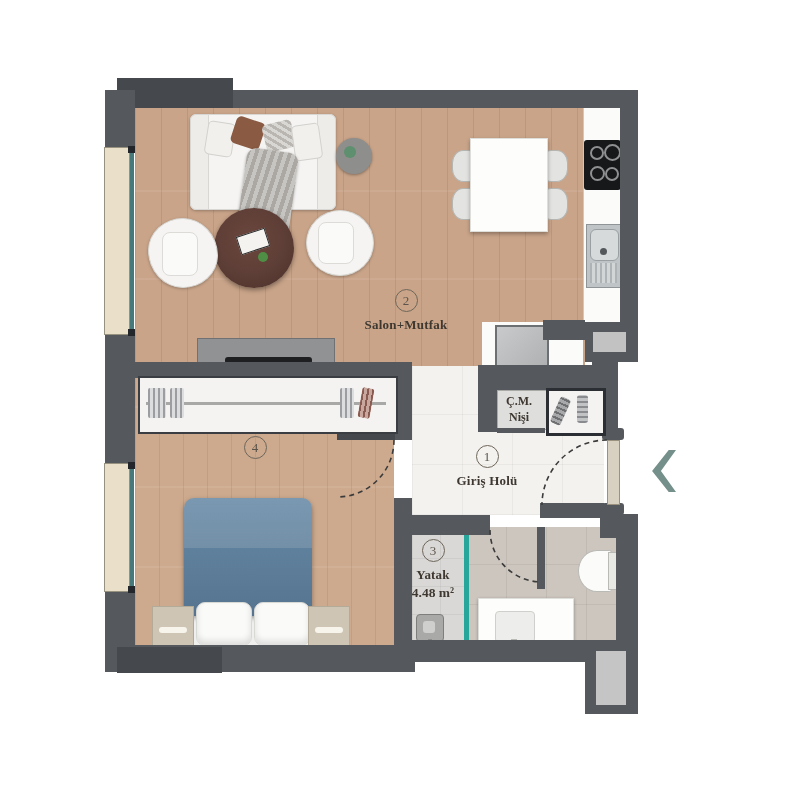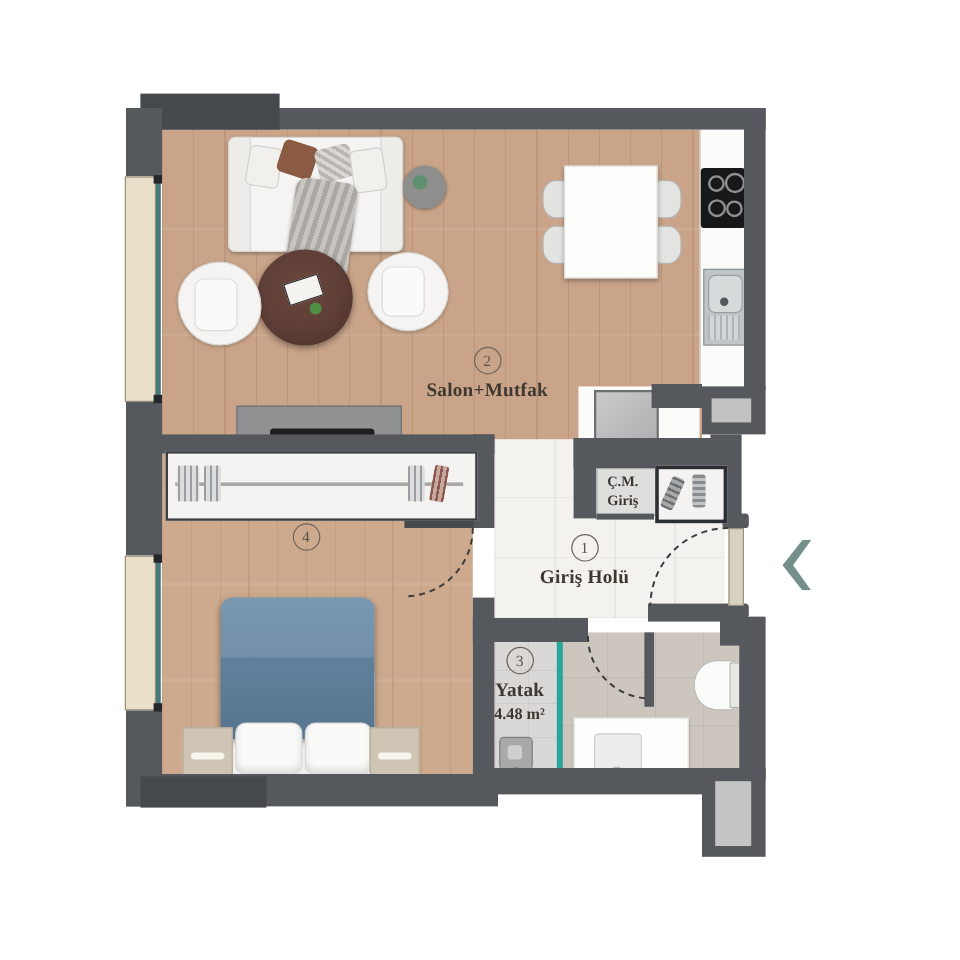--- a/index.html
+++ b/index.html
@@ -40,21 +40,21 @@
   .white-soft{background:#F5F4F2;border:1px solid #d8d7d3;box-shadow:0 1px 3px rgba(0,0,0,.25);}
   .round{border-radius:50%;}
   .garment{position:absolute;width:11px;height:28px;border-radius:3px;
            background:repeating-linear-gradient(0deg,#898b8e 0 2px,#c2c3c5 2px 5px);}
   .hanger{position:absolute;width:18px;height:30px;border-radius:2px;
           background:repeating-linear-gradient(90deg,#9b9da0 0 2px,#dcddde 2px 5px);}
   
   .room-label{position:absolute;z-index:6;text-align:center;color:#3E3831;}
   .num-circle{width:21px;height:21px;line-height:21px;margin:0 auto 5px auto;
               border:1.5px solid #6E665A;border-radius:50%;font-size:13px;color:#5C544A;}
-  .room-name{font-weight:bold;font-size:16px;letter-spacing:.2px;}
+  .room-name{font-weight:bold;font-size:13px;letter-spacing:.2px;}
   .room-area{font-weight:bold;font-size:13.5px;margin-top:2px;}
   .niche-label{position:absolute;z-index:6;text-align:center;color:#3E3831;
                font-weight:bold;font-size:12px;line-height:1.3;}
   
   .arc-svg{position:absolute;left:0;top:0;z-index:5;pointer-events:none;}
   .chevron{position:absolute;z-index:6;background:#75908A;
            clip-path:polygon(72% 0%, 100% 0%, 42% 50%, 100% 100%, 72% 100%, 8% 50%);}
 </style>
 </head>
 <body>
@@ -206,18 +206,18 @@
   <div class="room-label" style="left:175px;top:436px;width:160px;">
     <div class="num-circle">4</div>
   </div>
   <div class="room-label" style="left:374px;top:539px;width:118px;">
     <div class="num-circle">3</div>
     <div class="room-name">Yatak</div>
     <div class="room-area">4.48 m²</div>
   </div>
   <div class="niche-label" style="left:497px;top:394px;width:44px;">
     <div>Ç.M.</div>
-    <div>Giriş</div>
+    <div>Nişi</div>
   </div>
 
   <div class="chevron" style="left:650px;top:450px;width:26px;height:42px;"></div>
 
 </div>
 
 </body></html>

